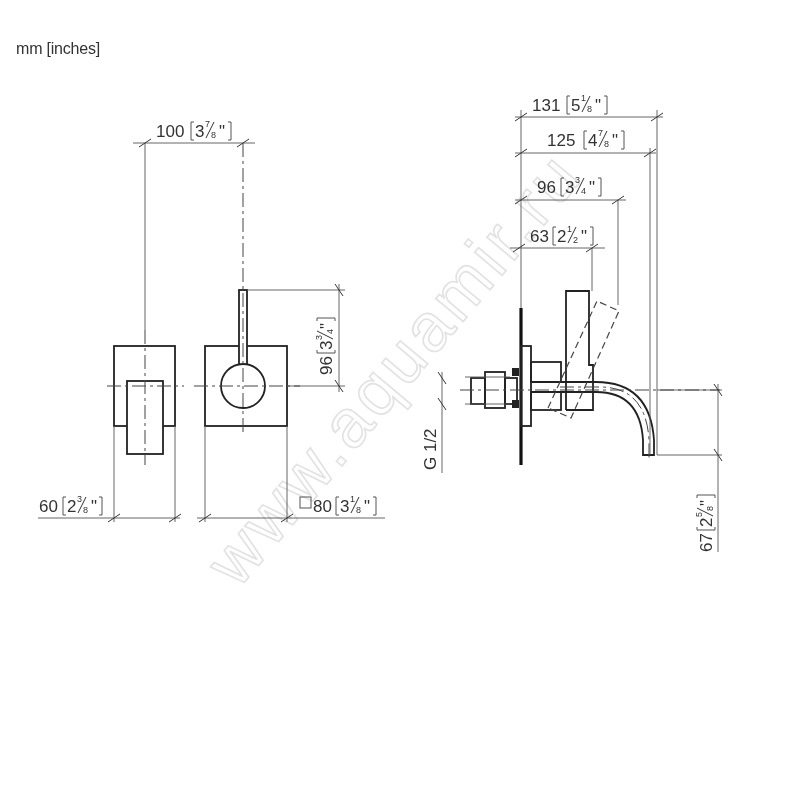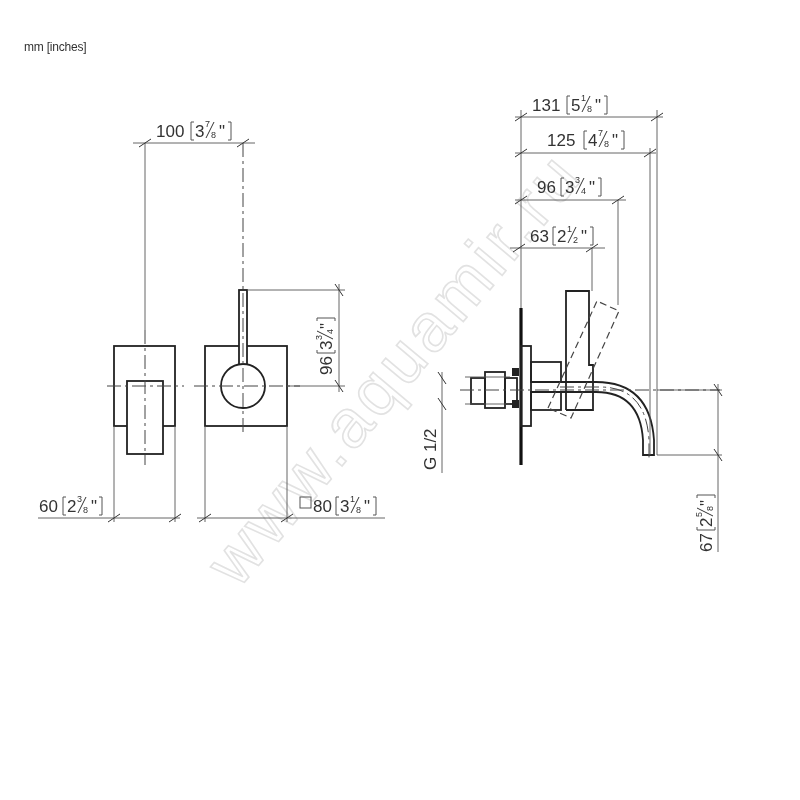--- a/index.html
+++ b/index.html
@@ -1,18 +1,18 @@
 <!DOCTYPE html>
 <html><head>
   <meta charset="utf-8">
   <style>
     html, body { margin: 0; padding: 0; background: #ffffff; }
     body { width: 800px; height: 800px; position: relative; overflow: hidden;
            font-family: "Liberation Sans", "DejaVu Sans", sans-serif; color: #2b2b2b; }
-    .units { position: absolute; left: 24px; top: 40px; font-size: 12px; color: #333; letter-spacing: -0.2px; }
+    .units { position: absolute; left: 16px; top: 40px; font-size: 16px; color: #333; letter-spacing: -0.2px; }
     svg { position: absolute; left: 0; top: 0; }
     .thin { stroke: #555; stroke-width: 0.9; fill: none; }
     .obj { stroke: #222; stroke-width: 1.8; fill: none; }
     .objf { stroke: #222; stroke-width: 1.8; fill: #fff; }
     .center { stroke: #444; stroke-width: 1; fill: none; stroke-dasharray: 14 4 3 4; }
     .hidden { stroke: #444; stroke-width: 1.2; fill: none; stroke-dasharray: 7 4; }
     .tick { stroke: #333; stroke-width: 1; }
     .dimtxt { font-family: "Liberation Sans", sans-serif; font-size: 17px; fill: #333; }
     .frac { font-family: "Liberation Sans", sans-serif; font-size: 9px; fill: #333; }
     .brk { stroke: #555; stroke-width: 1; fill: none; }

